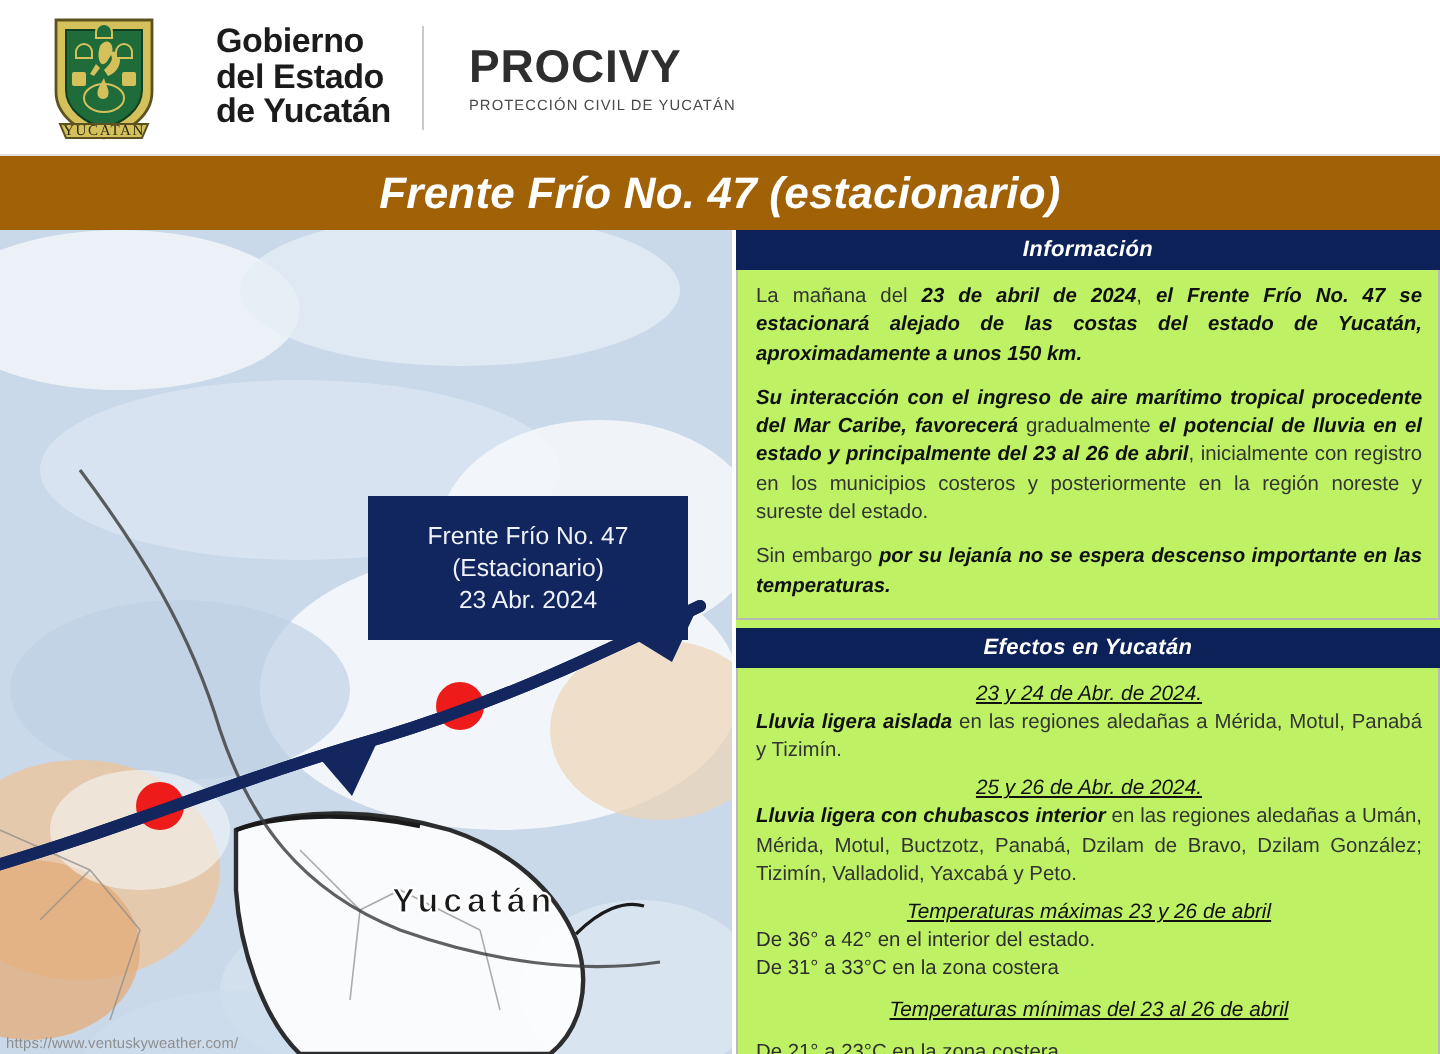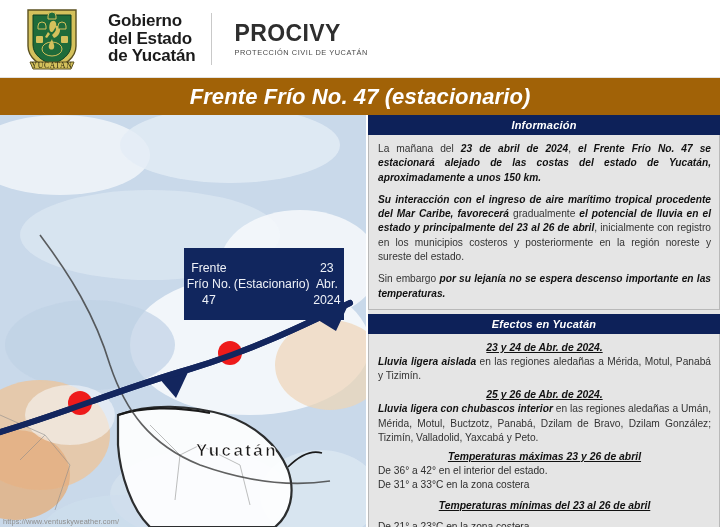--- a/index.html
+++ b/index.html
@@ -46,58 +46,58 @@
 
   
   .map {
     position:absolute; left:0; top:115px; width:366px; height:412px;
     overflow:hidden; background:#cfdcea;
   }
   .map svg { position:absolute; left:0; top:0; }
   .map-label {
     position:absolute; left:184px; top:133px; width:160px; height:72px;
     background:#11265e; color:#eef1f7;
-    display:flex; flex-direction:row; align-items:center; justify-content:center;
+    display:flex; flex-direction:column; align-items:center; justify-content:center;
     font-size:12.3px; line-height:16.3px; text-align:center;
   }
   .yuc-label {
     position:absolute; left:196px; top:326px;
     font-size:17px; font-weight:bold; color:#1a1a1a;
     letter-spacing:2.4px;
     -webkit-text-stroke:0.6px #fff;
     text-shadow: 1px 0 #fff, -1px 0 #fff, 0 1px #fff, 0 -1px #fff;
   }
   .watermark {
     position:absolute; left:3px; bottom:1px;
     font-size:7.4px; color:#8d8d8d; letter-spacing:0.1px;
   }
 
   
   .panel {
     position:absolute; left:368px; top:115px; width:352px; height:412px;
-    background:#e5e5e5;
+    background:#bef264;
   }
   .sec-head {
     background:#0d2159; color:#ffffff;
     font-size:11px; font-weight:bold; font-style:italic;
     text-align:center; padding:4px 0 4px; letter-spacing:0.2px;
   }
   .sec-body {
     border:1px solid #b9b9b9; border-top:none;
     padding:7px 8px 8px 9px;
   }
   .p {
     font-size:10.2px; line-height:14.3px; color:#333333;
     text-align:justify; margin-bottom:8px;
   }
   .p:last-child { margin-bottom:0; }
   .p b { color:#111111; font-style:italic; font-weight:bold; }
 
   .eff-date {
-    text-align:center; font-size:10.4px; font-weight:bold; font-style:italic;
+    text-align:center; font-size:10.4px; font-weight:normal; font-style:italic;
     color:#111111; text-decoration:underline; margin:1px 0 2px;
   }
   .eff-p {
     font-size:10.2px; line-height:14.2px; color:#333333; text-align:justify;
     margin-bottom:6px;
   }
   .eff-p b { font-style:italic; font-weight:bold; color:#111111; }
   .temp-line { font-size:10.2px; line-height:14px; color:#2e2e2e; }
   .sp { height:7px; }
 </style>

